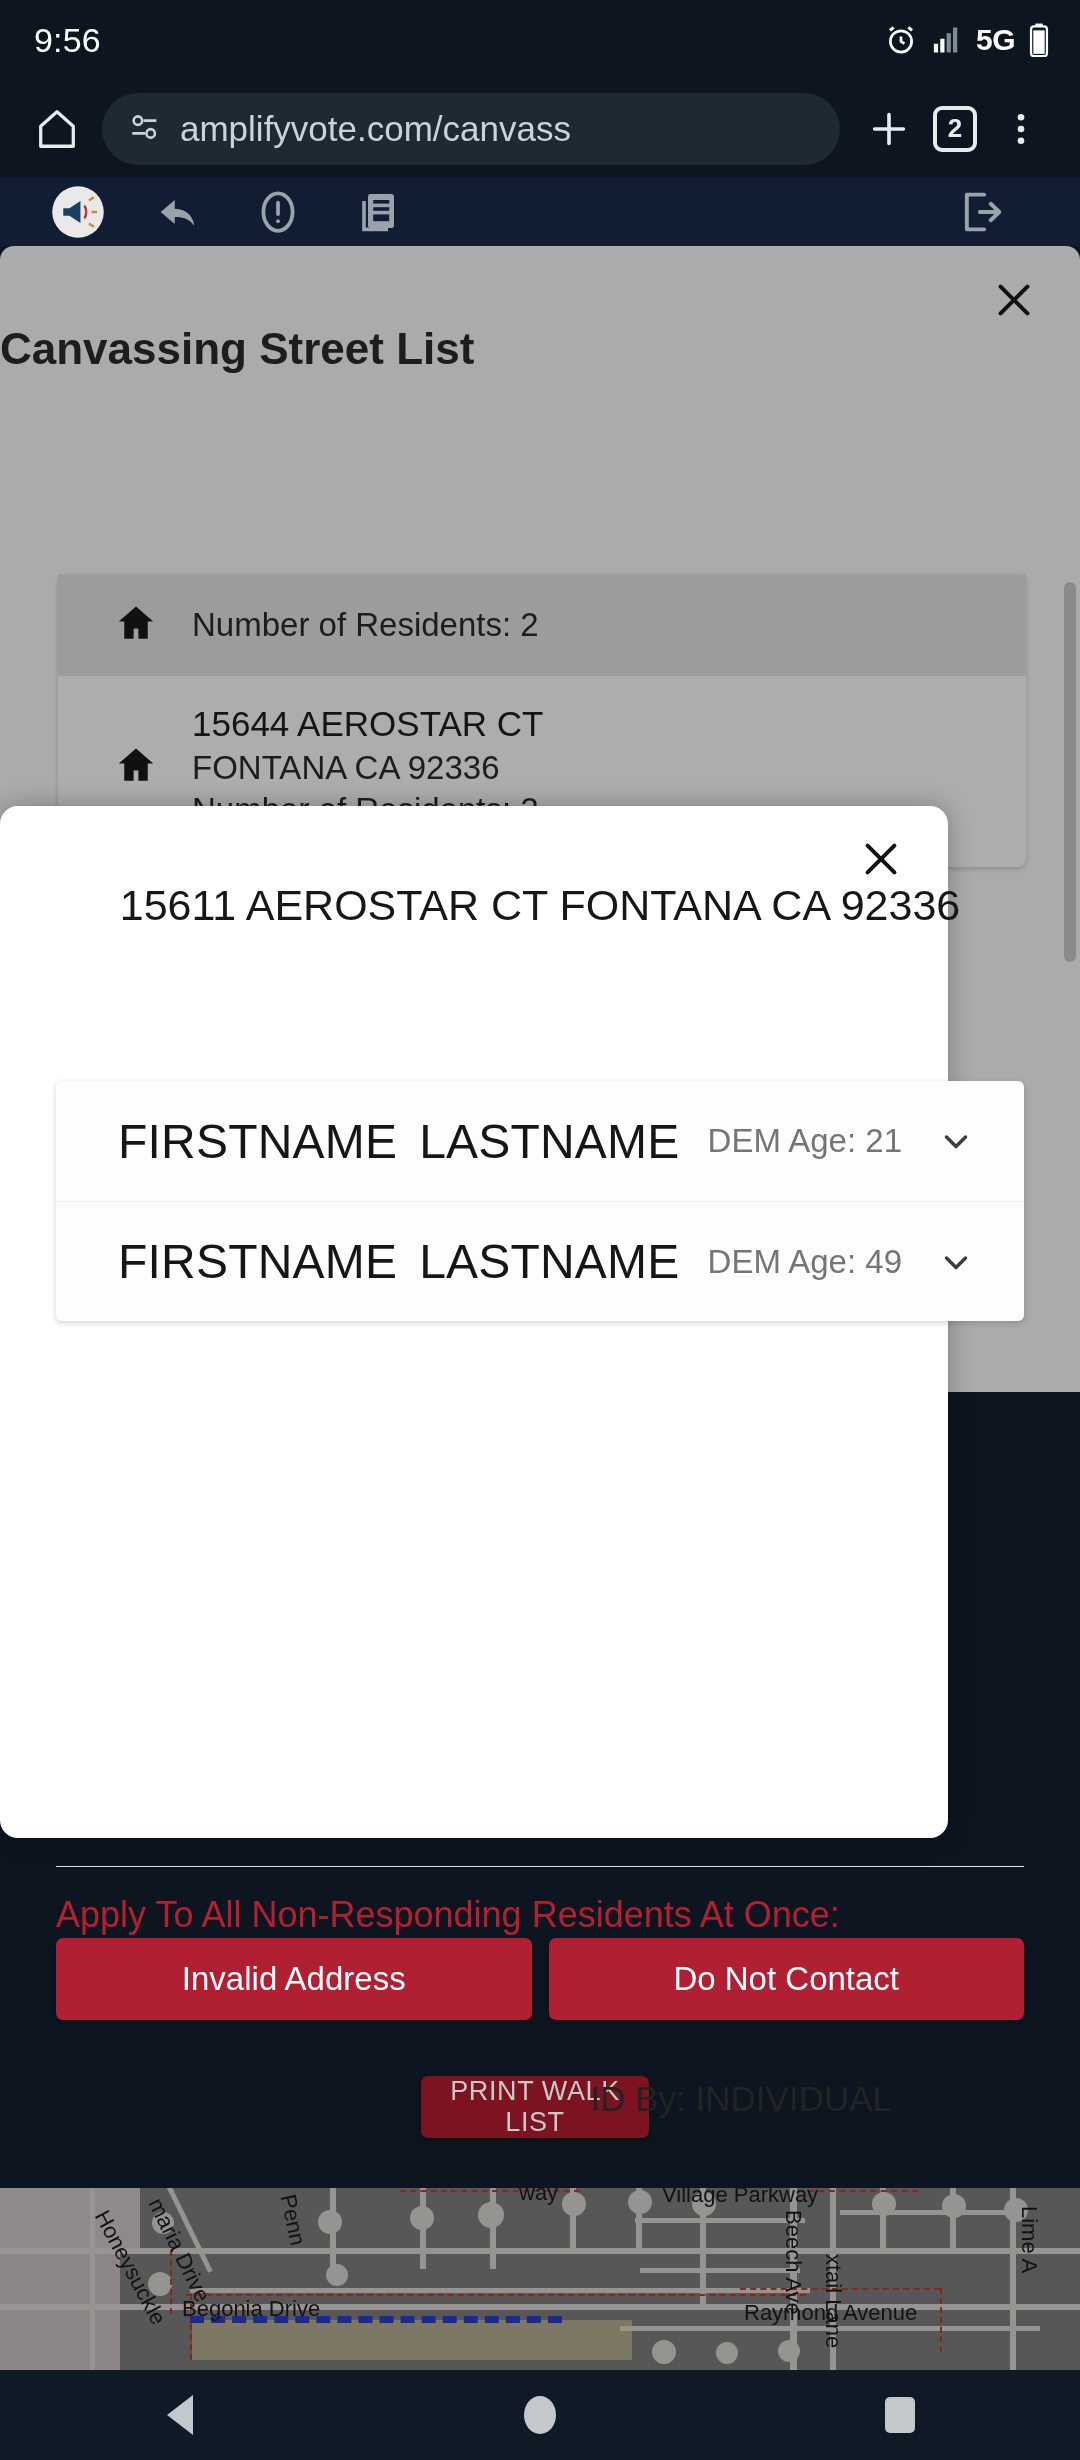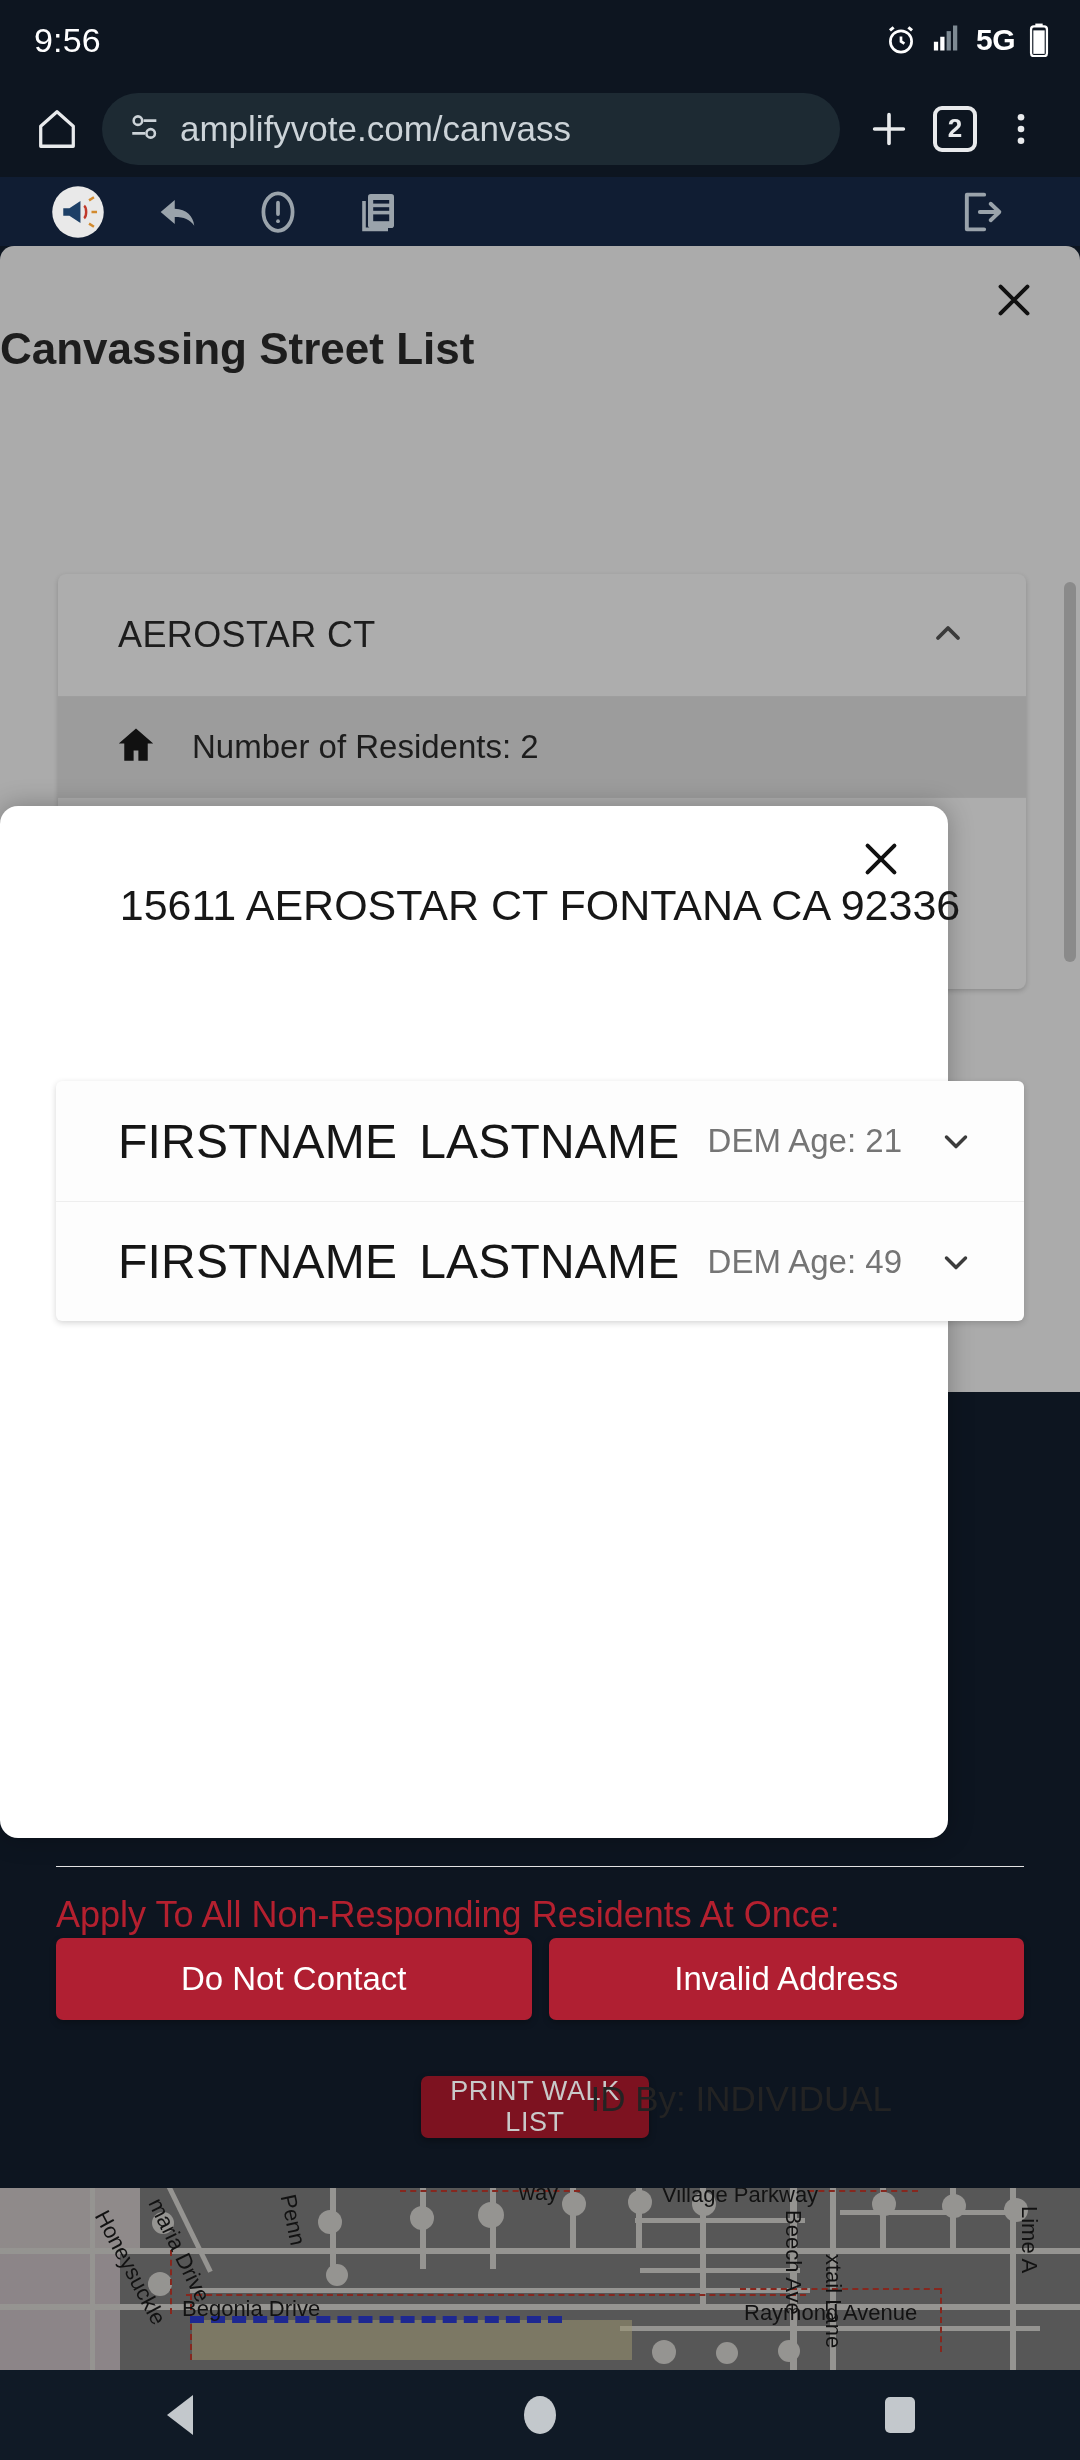--- a/index.html
+++ b/index.html
@@ -32,20 +32,21 @@
     justify-content: space-between;
     padding: 0 30px 0 34px;
   }
   .status-time {
     color: #ffffff;
     font-size: 34px;
     letter-spacing: 0.2px;
   }
   .status-right {
     display: flex;
+    align-items: center;
     gap: 13px;
   }
   .status-right svg { display: block; }
   .net-label {
     color: #ffffff;
     font-size: 30px;
     font-weight: bold;
     letter-spacing: -0.5px;
   }
 
@@ -481,28 +482,20 @@
 
   <div class="street-dialog">
     <div class="sd-close">
       <svg width="46" height="46" viewBox="0 0 24 24" stroke="#111" stroke-width="2.1" stroke-linecap="round">
         <path d="M5 5l14 14M19 5 5 19"></path>
       </svg>
     </div>
     <div class="sd-title">Canvassing Street List</div>
 
     <div class="accordion">
-      <div class="acc-head">
-        <span class="acc-label">AEROSTAR CT</span>
-        <span>
-          <svg width="40" height="40" viewBox="0 0 24 24" fill="none" stroke="#3a3a3a" stroke-width="2.3" stroke-linecap="round" stroke-linejoin="round">
-            <path d="M6 15l6-6 6 6"></path>
-          </svg>
-        </span>
-      </div>
       <div class="acc-body">
         <div class="addr-entry selected">
           <span>
             <svg width="44" height="44" viewBox="0 0 24 24" fill="#111">
               <path d="M12 3 2.6 11.2h3v9.4h5.1v-5.6h2.6v5.6h5.1v-9.4h3L12 3Z"></path>
             </svg>
           </span>
           <span class="addr-text">
             <div class="addr-line1"></div>
             <div class="addr-line2"></div>
@@ -556,22 +549,22 @@
           <svg width="38" height="38" viewBox="0 0 24 24" fill="none" stroke="#3c3c3c" stroke-width="2.2" stroke-linecap="round" stroke-linejoin="round">
             <path d="M6 9.5l6 6 6-6"></path>
           </svg>
         </span>
       </div>
     </div>
 
     <div class="rm-divider"></div>
     <div class="bulk-label">Apply To All Non-Responding Residents At Once:</div>
     <div class="bulk-buttons">
+      <button class="bulk-btn">Invalid Address</button>
       <button class="bulk-btn">Do Not Contact</button>
-      <button class="bulk-btn">Invalid Address</button>
     </div>
     <div class="id-by">ID By: INDIVIDUAL</div>
   </div>
 
   <div class="map-area">
     <div class="map-block" style="left:-10px;top:-10px;width:150px;height:70px;background:#cdc6c6;"></div>
     <div class="map-block" style="left:-10px;top:66px;width:130px;height:130px;background:#c9bfc3;"></div>
 
     <div class="map-road" style="left:0;top:60px;width:1080px;height:6px;"></div>
     <div class="map-road" style="left:0;top:116px;width:1080px;height:6px;"></div>

